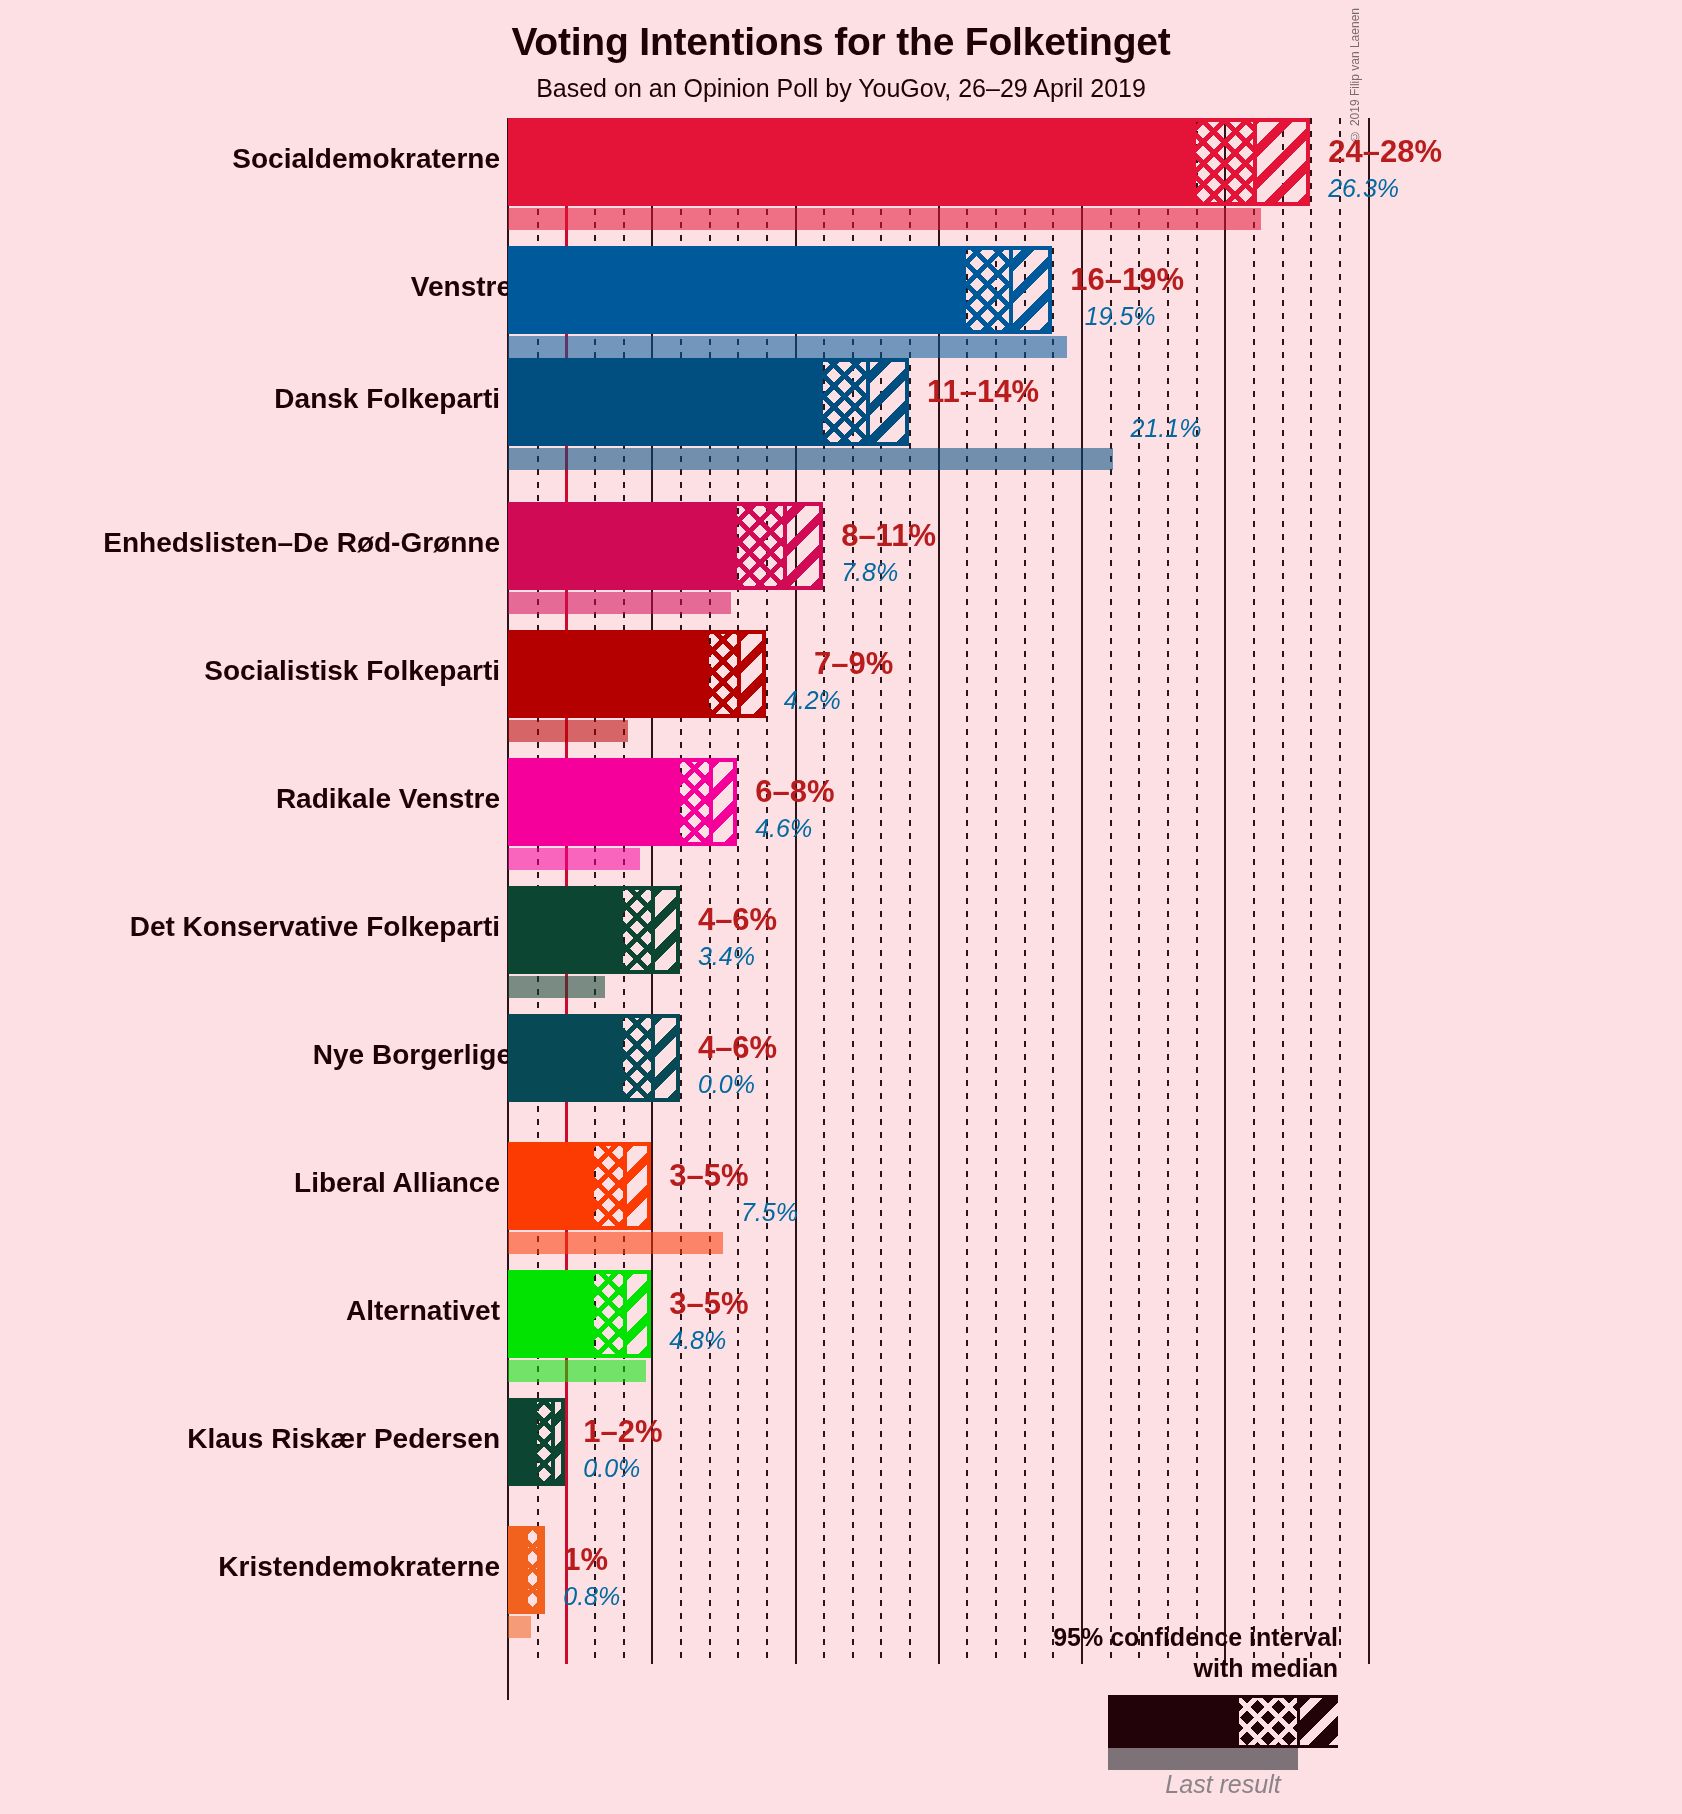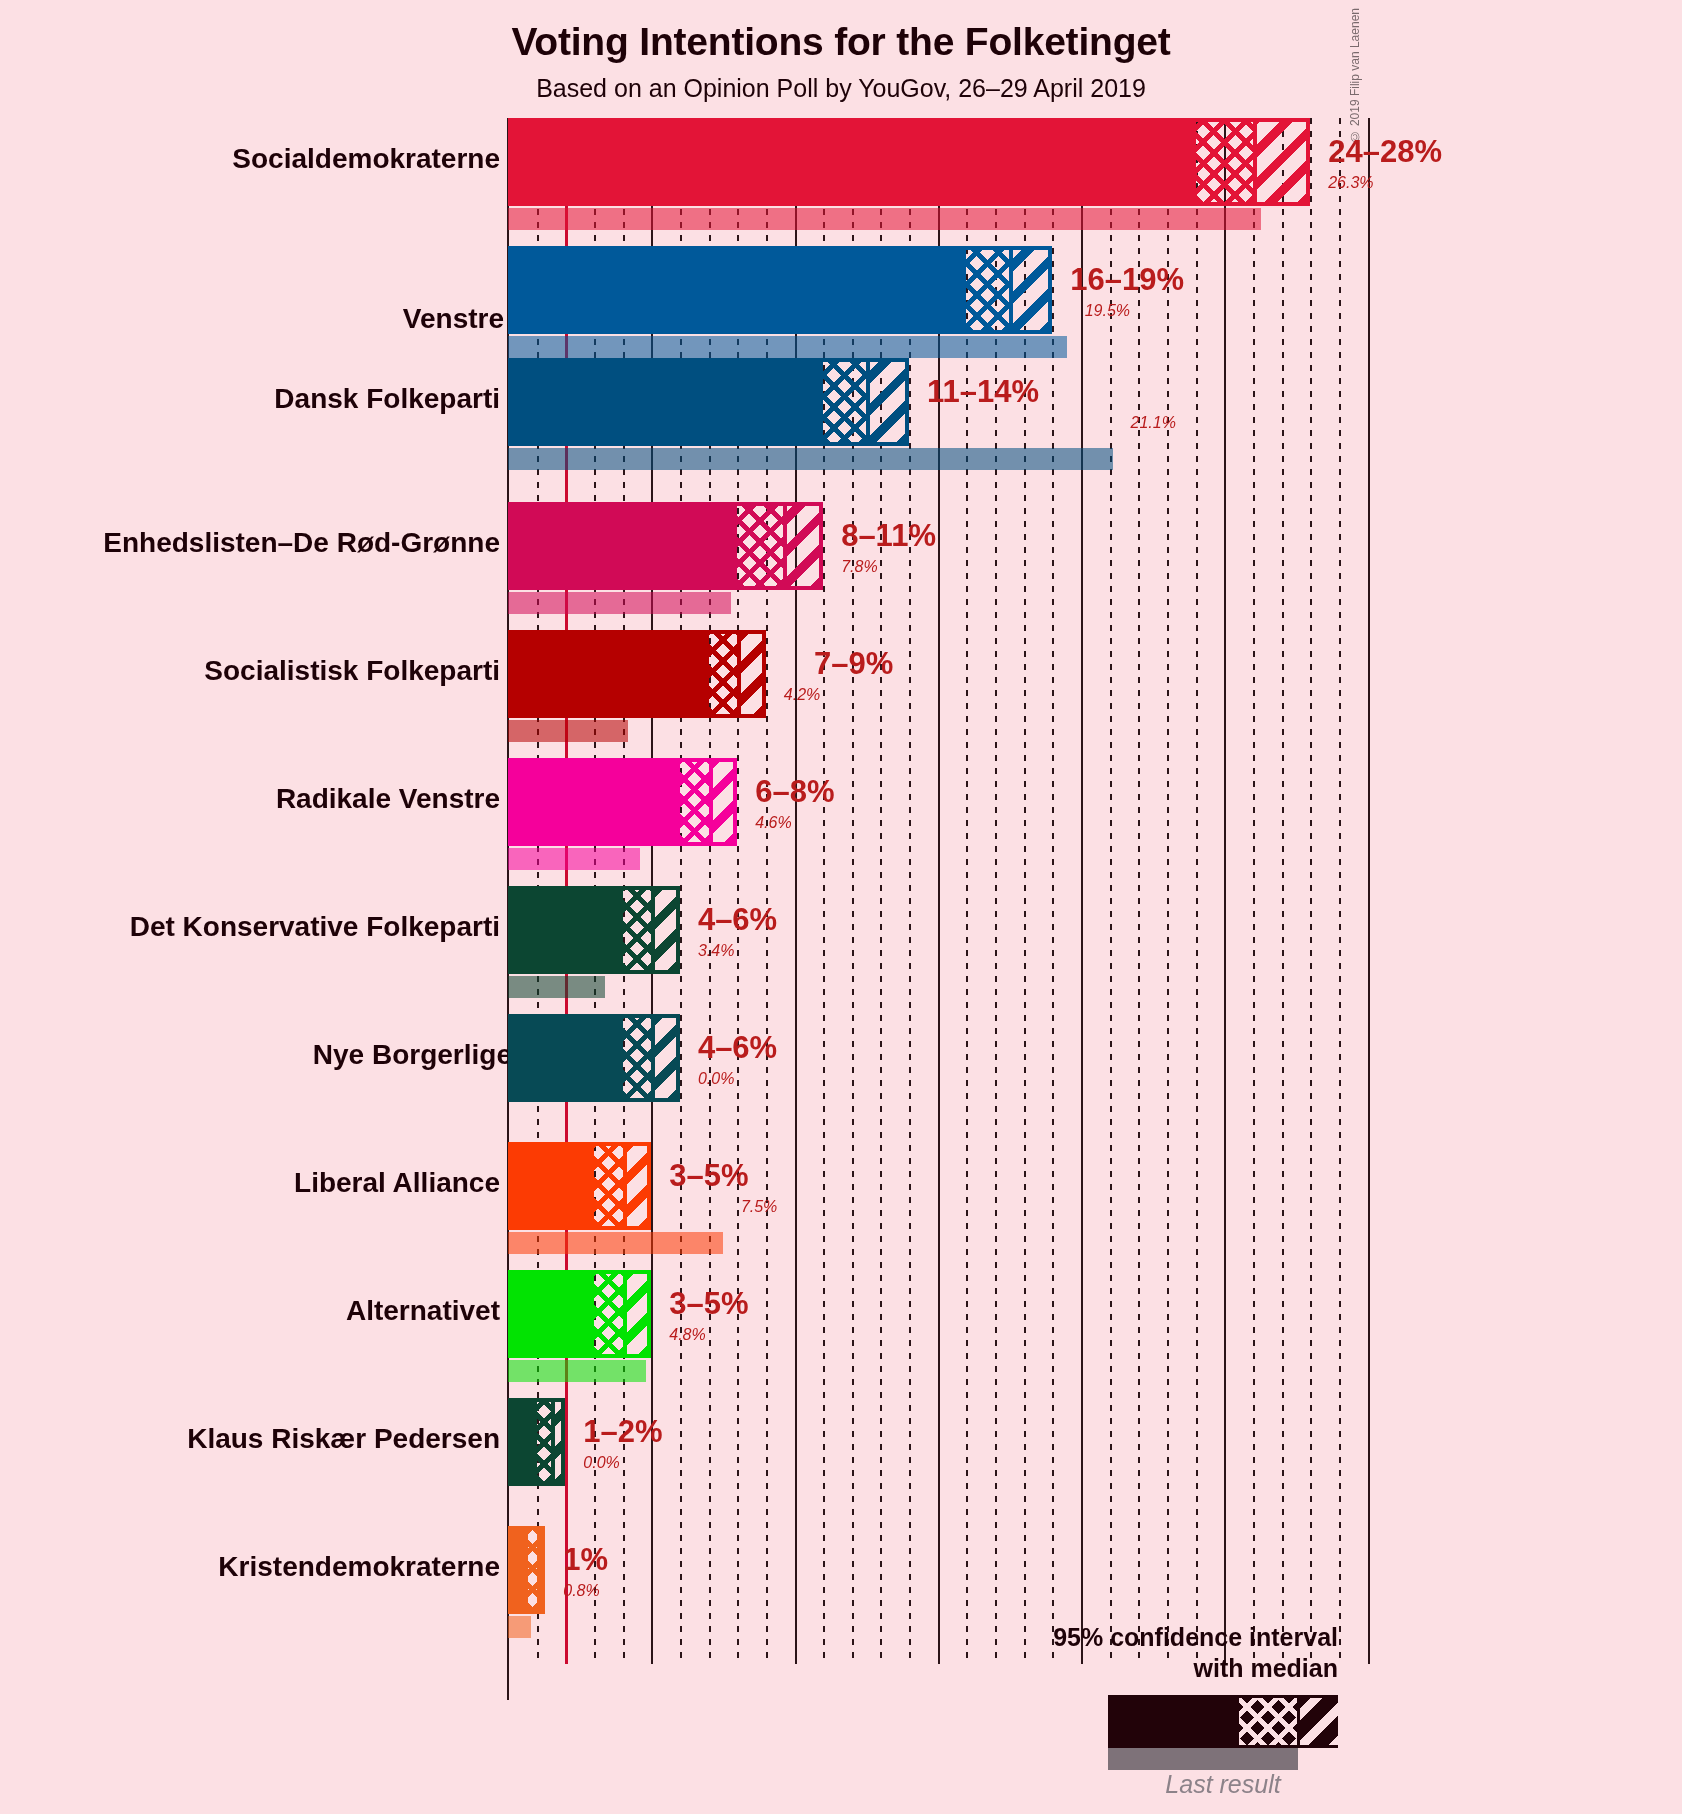--- a/index.html
+++ b/index.html
@@ -41,21 +41,21 @@
     text-align:right;font-size:28px;font-weight:bold;color:#1E0208;
     white-space:nowrap;
     padding-left:16px;
   }
   .bar{position:absolute;box-sizing:border-box;}
   .bar .solid{position:absolute;left:0;top:0;bottom:0;}
   .bar .cross{position:absolute;top:0;bottom:0;}
   .bar .diag{position:absolute;top:0;bottom:0;}
   .lastres{position:absolute;opacity:0.55;}
   .val{position:absolute;font-size:31px;font-weight:bold;color:#b91c1c;white-space:nowrap;}
-  .last{position:absolute;font-size:16px;font-style:italic;color:#b91c1c;white-space:nowrap;}
+  .last{position:absolute;font-size:25px;font-style:italic;color:#0369a1;white-space:nowrap;}
 
   
   .gl{position:absolute;top:0;bottom:0;width:2px;}
   .gl.minor{background:repeating-linear-gradient(to bottom,#2b1418 0 6px,transparent 6px 13px);}
   .gl.major{background:#2b1418;}
   .gl.thresh{background:#CC0A2F;width:3px;}
 
   .legend{position:absolute;right:28px;}
   .legend .lt{font-size:25px;font-weight:bold;text-align:right;line-height:1.22;color:#1E0208;}
   .legend .lbar{position:relative;height:53px;margin-top:12px;background:#220309;border:3px solid #220309;box-sizing:border-box;}
@@ -112,21 +112,21 @@
         <div class="bar" style="left: 508px; top: 0px; height: 88px; width: 802.2px; border: 4px solid rgb(227, 20, 55);">
           <div class="solid" style="width: 683.6px; background: rgb(227, 20, 55);"></div>
           <div class="cross" style="left: 683.6px; width: 57.3px; background: repeating-linear-gradient(45deg, rgb(227, 20, 55) 0px, rgb(227, 20, 55) 5px, transparent 5px, transparent 15px), repeating-linear-gradient(-45deg, rgb(227, 20, 55) 0px, rgb(227, 20, 55) 5px, transparent 5px, transparent 15px); border-right: 4px solid rgb(227, 20, 55);"></div>
           <div class="diag" style="left: 740.9px; width: 57.3px; background: repeating-linear-gradient(-45deg, rgb(227, 20, 55) 0px, rgb(227, 20, 55) 9px, transparent 9px, transparent 23px);"></div>
         </div>
         <div class="lastres" style="left: 508px; top: 90px; height: 22px; width: 753.495px; background: rgb(227, 20, 55);"></div>
         <div class="val" style="left: 1328.2px; top: 16px;">24–28%</div>
         <div class="last" style="left: 1328.2px; top: 56px;">26.3%</div>
       </div>
       <div class="row" style="top: 246px; height: 128px;">
-        <div class="label" style="left: 4px; width: 484px; top: 25px; margin-top: 32px;">Venstre</div>
+        <div class="label" style="left: 12px; width: 484px; top: 25px;">Venstre</div>
         <div class="bar" style="left: 508px; top: 0px; height: 88px; width: 544.35px; border: 4px solid rgb(0, 89, 154);">
           <div class="solid" style="width: 454.4px; background: rgb(0, 89, 154);"></div>
           <div class="cross" style="left: 454.4px; width: 42.975px; background: repeating-linear-gradient(45deg, rgb(0, 89, 154) 0px, rgb(0, 89, 154) 5px, transparent 5px, transparent 15px), repeating-linear-gradient(-45deg, rgb(0, 89, 154) 0px, rgb(0, 89, 154) 5px, transparent 5px, transparent 15px); border-right: 4px solid rgb(0, 89, 154);"></div>
           <div class="diag" style="left: 497.375px; width: 42.975px; background: repeating-linear-gradient(-45deg, rgb(0, 89, 154) 0px, rgb(0, 89, 154) 9px, transparent 9px, transparent 23px);"></div>
         </div>
         <div class="lastres" style="left: 508px; top: 90px; height: 22px; width: 558.675px; background: rgb(0, 89, 154);"></div>
         <div class="val" style="left: 1070.35px; top: 16px;">16–19%</div>
         <div class="last" style="left: 1084.67px; top: 56px;">19.5%</div>
       </div>
       <div class="row" style="top: 358px; height: 128px;">

